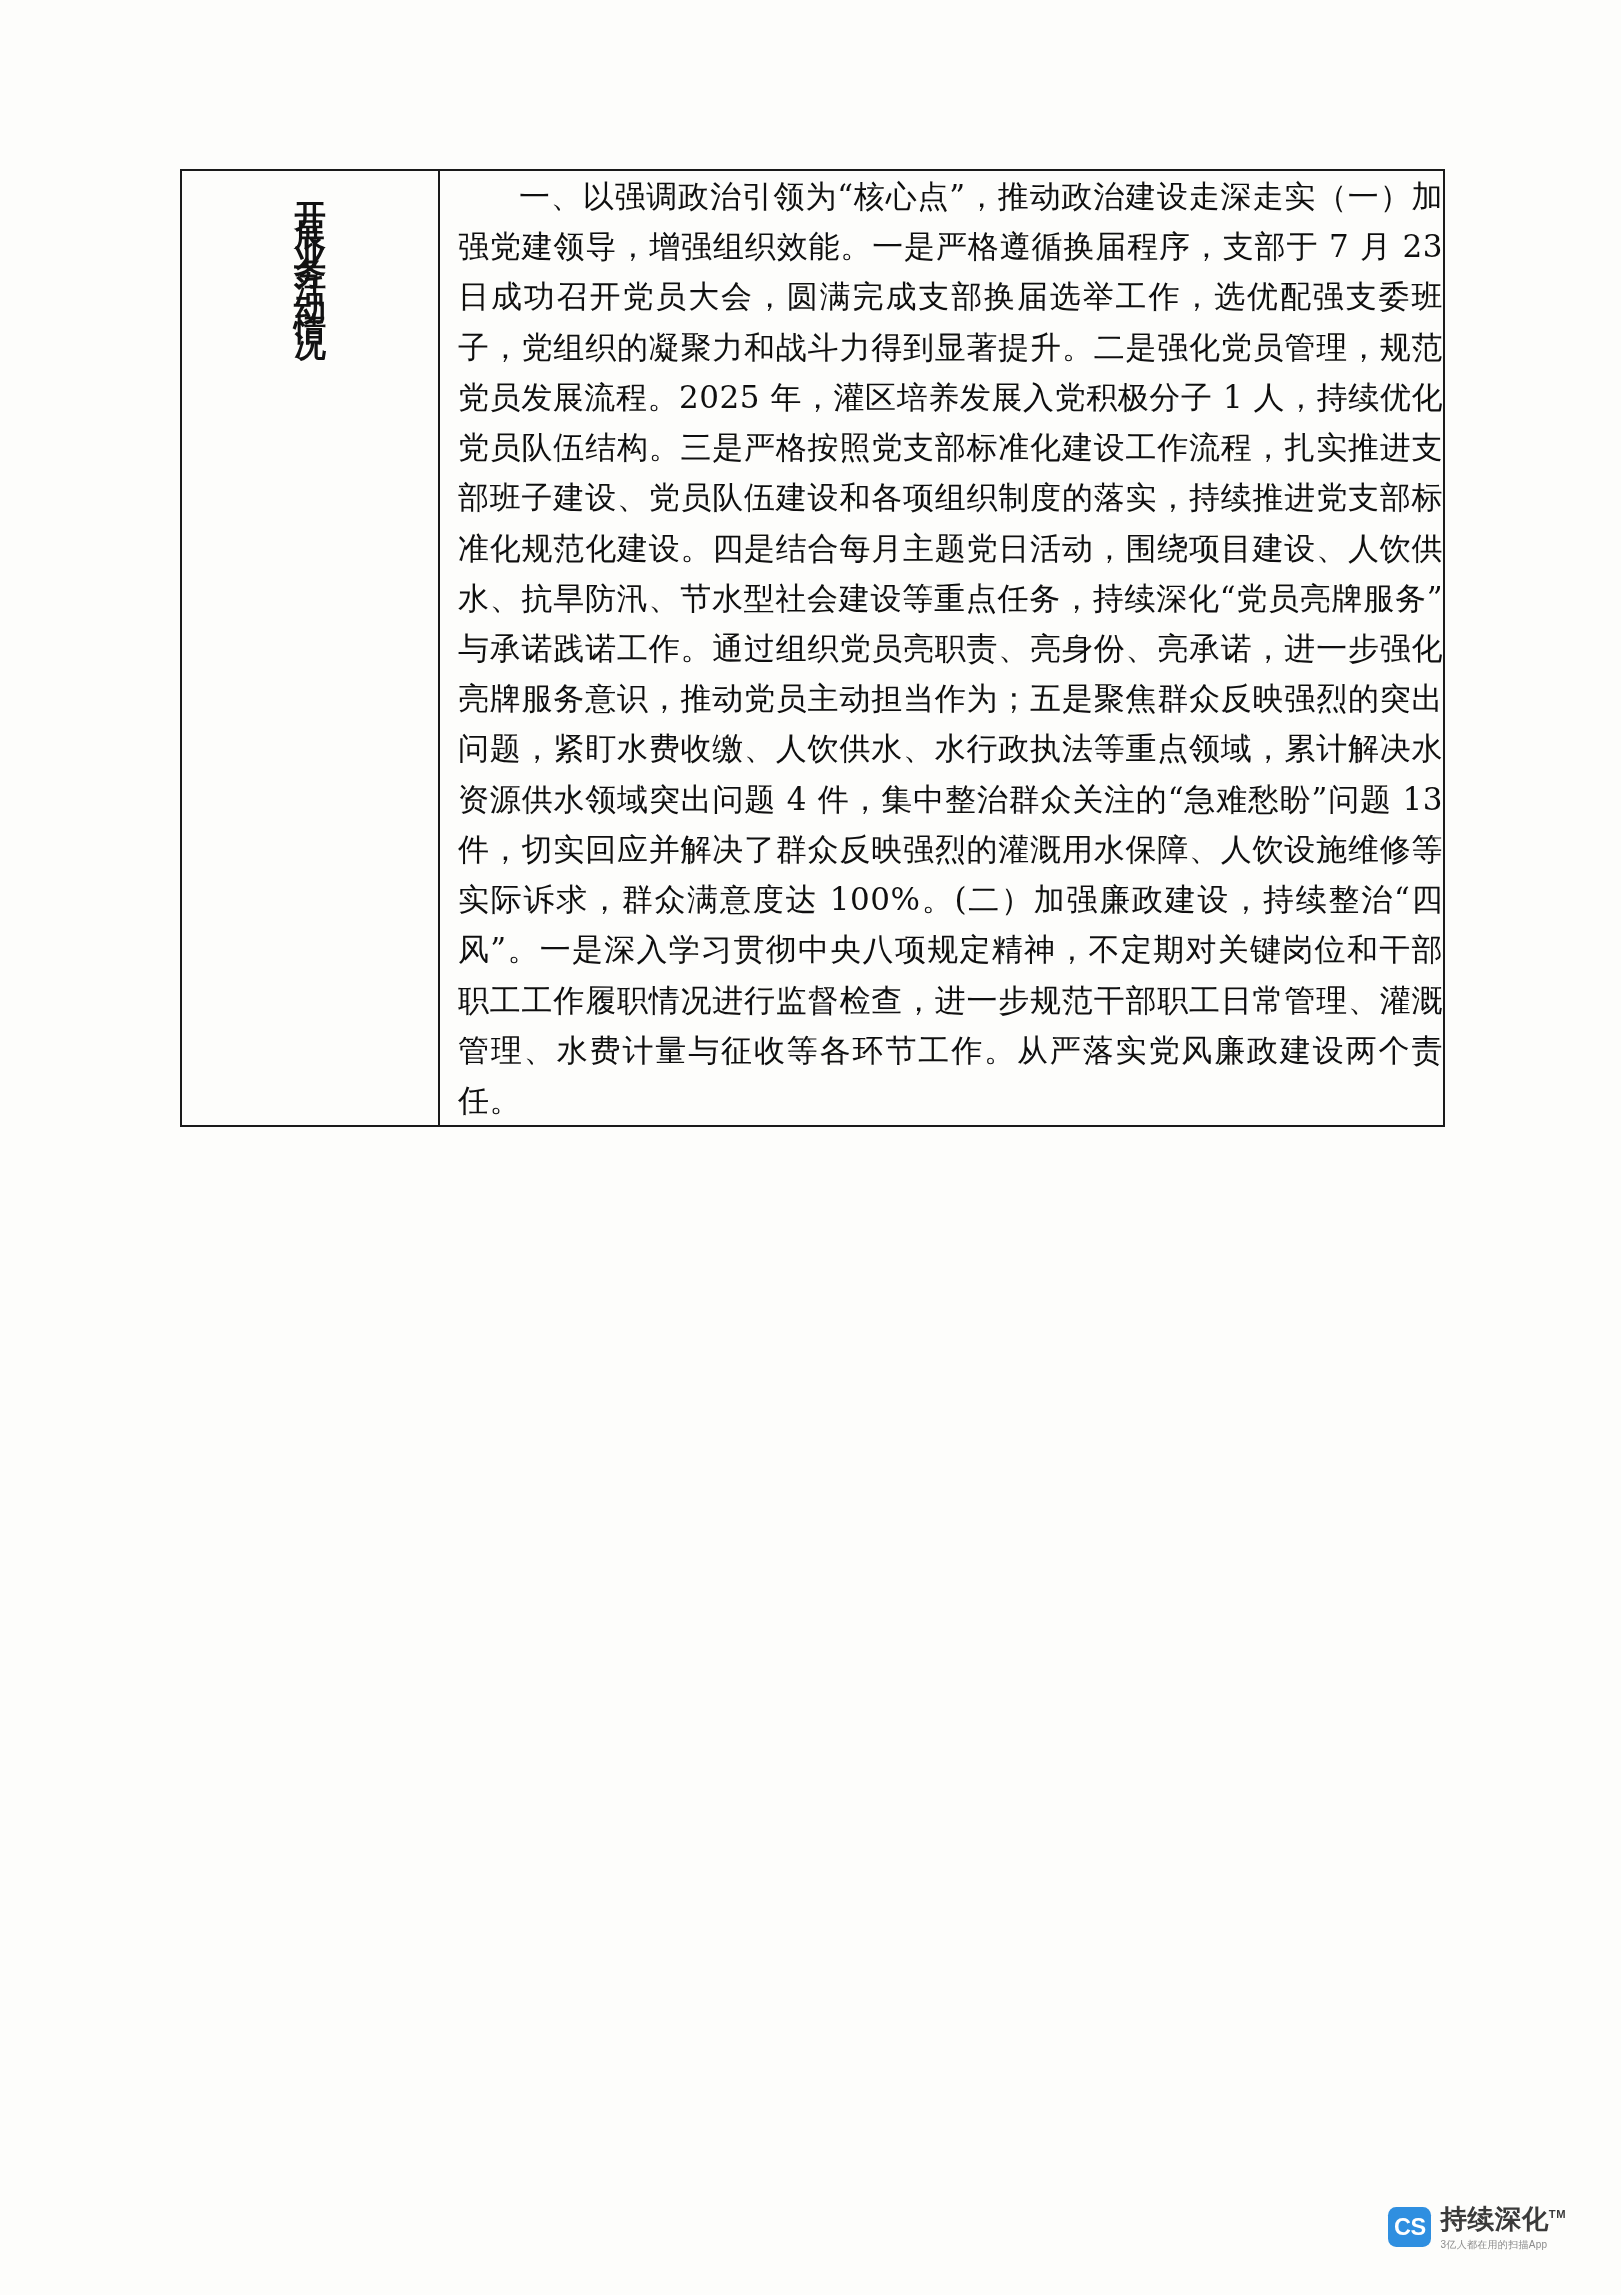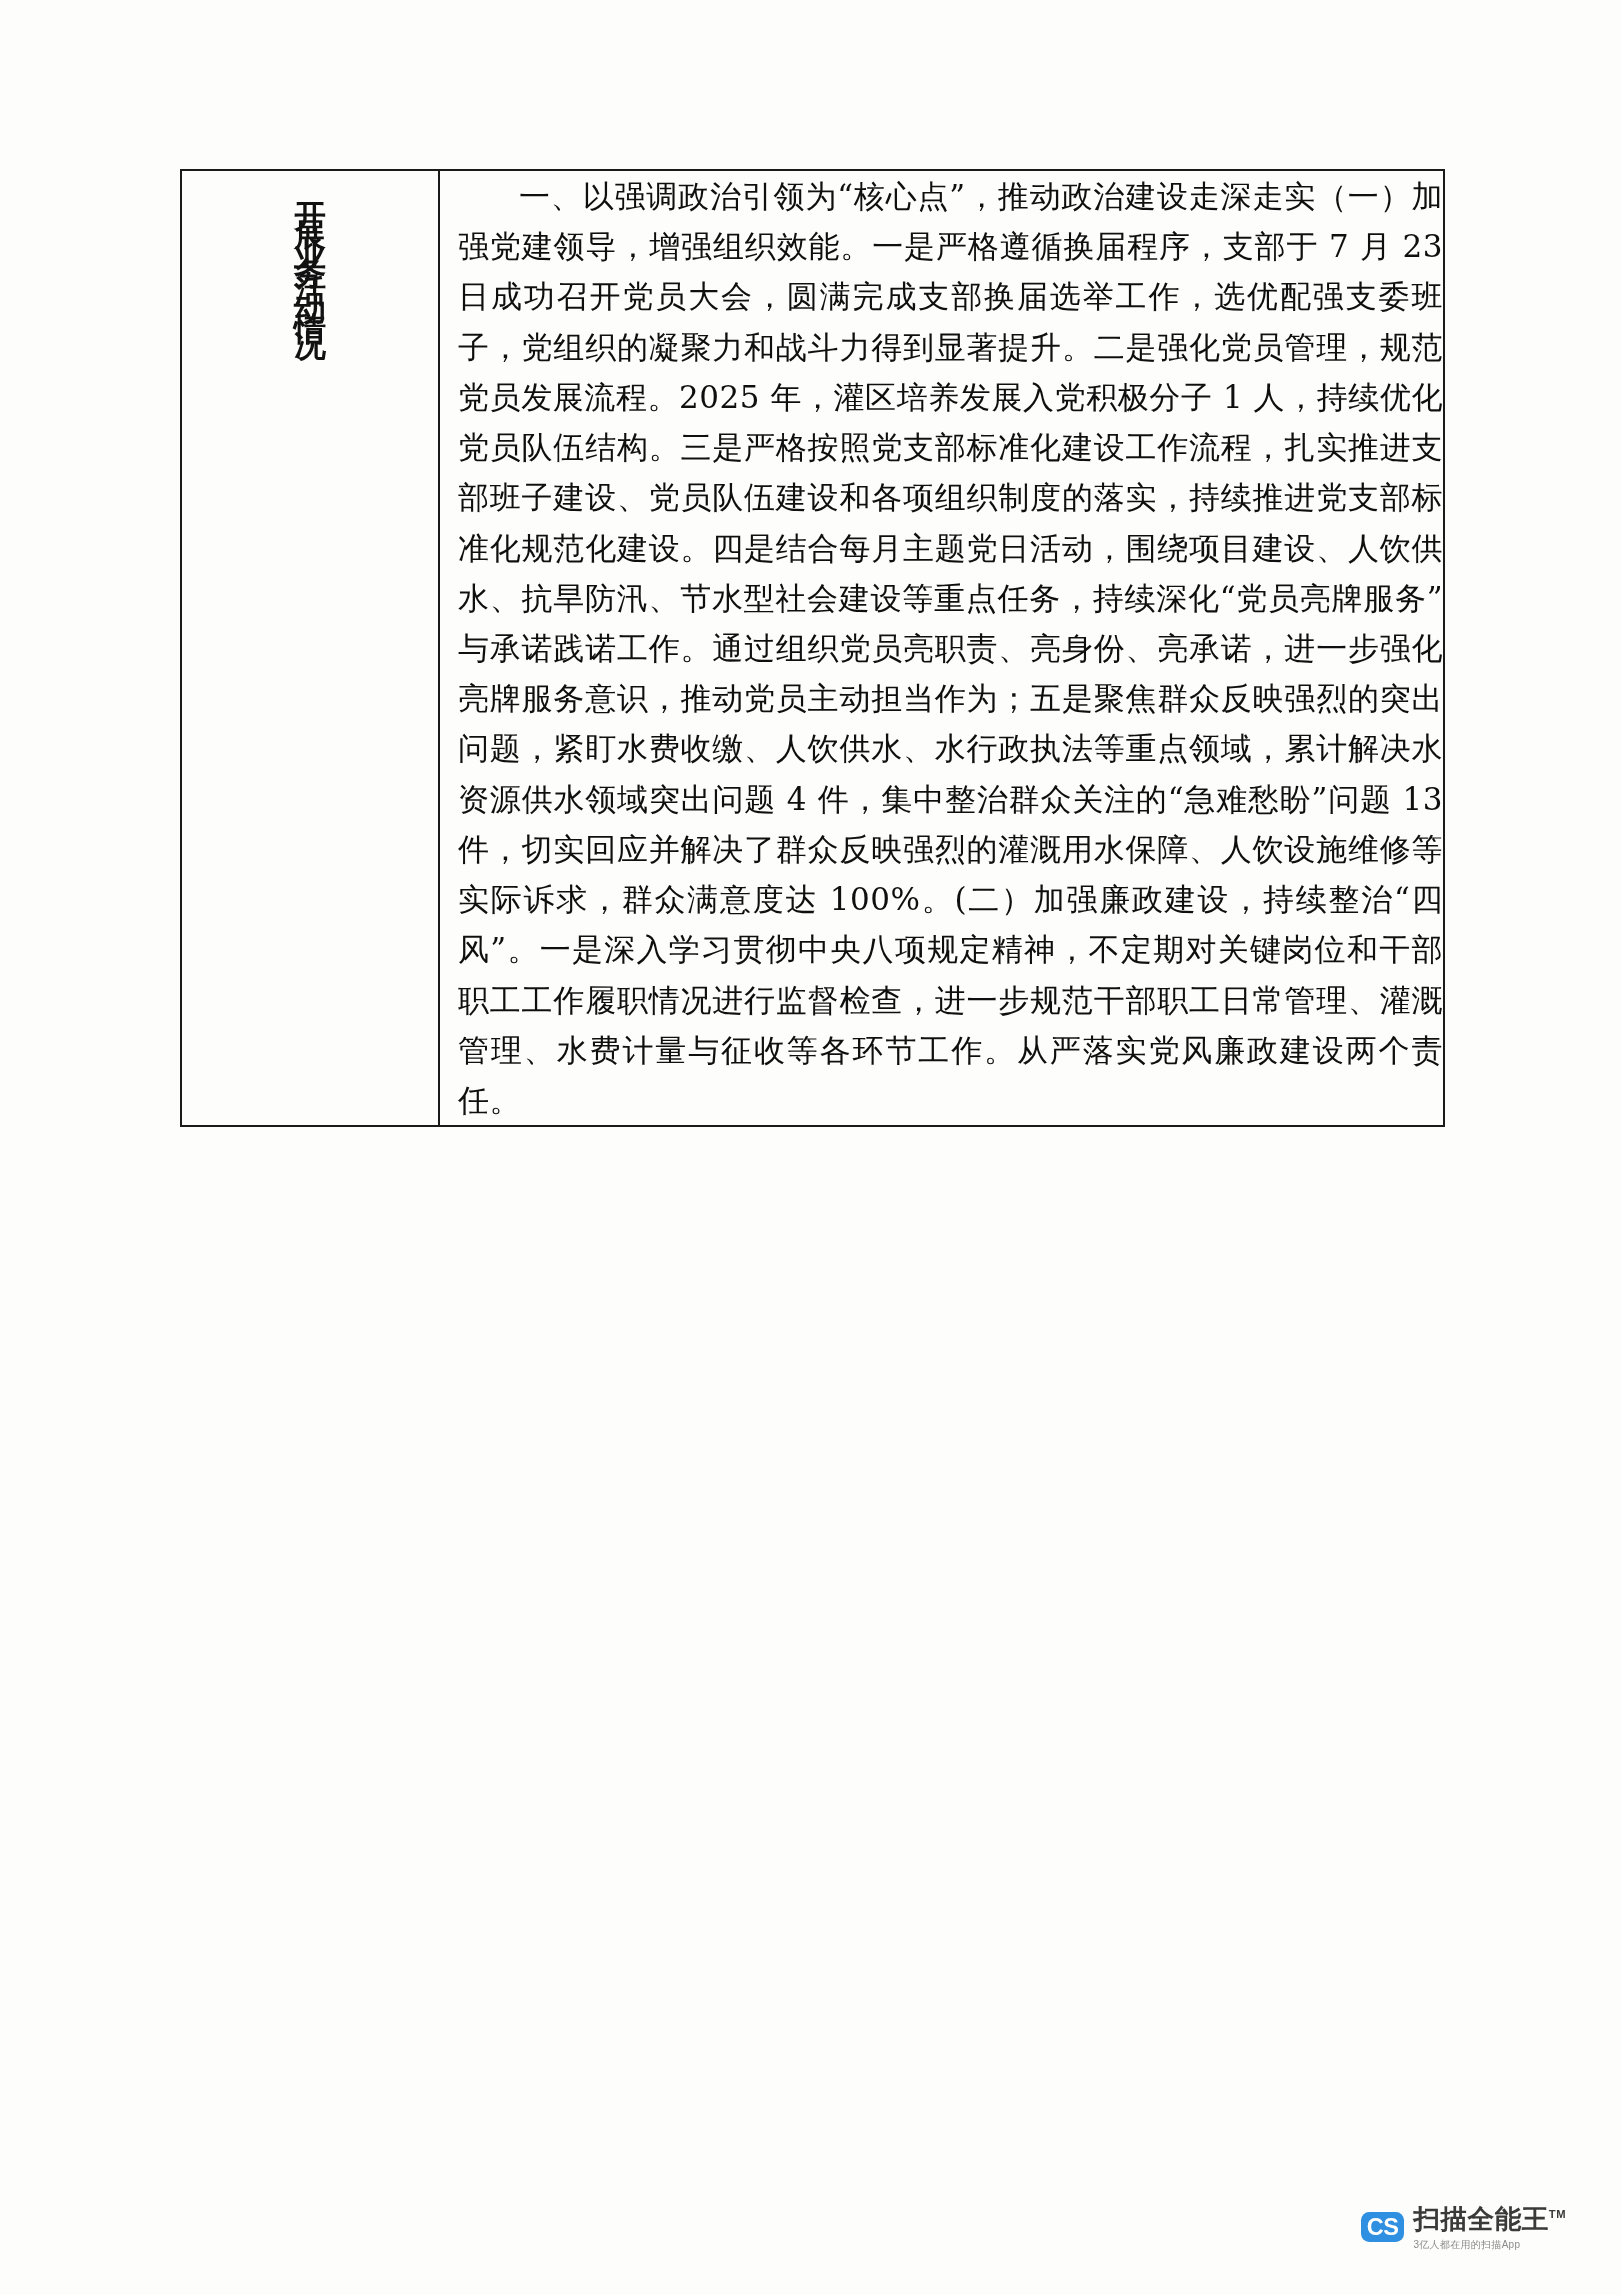--- a/index.html
+++ b/index.html
@@ -76,21 +76,21 @@
   .scan-mark {
     position: absolute;
     right: 56px;
     bottom: 44px;
     display: flex;
     align-items: center;
     gap: 9.2px;
   }
   .scan-logo {
     width: 43px;
-    height: 30px;
+    height: 40px;
     border-radius: 8.2px;
     background: #2f8fe0;
     color: #ffffff;
     font-family: "Liberation Sans", sans-serif;
     font-weight: 700;
     font-size: 23.5px;
     display: flex;
     align-items: center;
     justify-content: center;
     letter-spacing: -0.5px;
@@ -136,20 +136,20 @@
           <div class="body-text">一、以强调政治引领为“核心点”，推动政治建设走深走实（一）加强党建领导，增强组织效能。一是严格遵循换届程序，支部于 7 月 23 日成功召开党员大会，圆满完成支部换届选举工作，选优配强支委班子，党组织的凝聚力和战斗力得到显著提升。二是强化党员管理，规范党员发展流程。2025 年，灌区培养发展入党积极分子 1 人，持续优化党员队伍结构。三是严格按照党支部标准化建设工作流程，扎实推进支部班子建设、党员队伍建设和各项组织制度的落实，持续推进党支部标准化规范化建设。四是结合每月主题党日活动，围绕项目建设、人饮供水、抗旱防汛、节水型社会建设等重点任务，持续深化“党员亮牌服务”与承诺践诺工作。通过组织党员亮职责、亮身份、亮承诺，进一步强化亮牌服务意识，推动党员主动担当作为；五是聚焦群众反映强烈的突出问题，紧盯水费收缴、人饮供水、水行政执法等重点领域，累计解决水资源供水领域突出问题 4 件，集中整治群众关注的“急难愁盼”问题 13 件，切实回应并解决了群众反映强烈的灌溉用水保障、人饮设施维修等实际诉求，群众满意度达 100%。(二）加强廉政建设，持续整治“四风”。一是深入学习贯彻中央八项规定精神，不定期对关键岗位和干部职工工作履职情况进行监督检查，进一步规范干部职工日常管理、灌溉管理、水费计量与征收等各环节工作。从严落实党风廉政建设两个责任。</div>
         </td>
       </tr>
     </tbody>
   </table>
 
   <div class="scan-mark">
     <div class="scan-logo">CS</div>
     <div class="scan-texts">
       <div class="scan-title">
-        <span>扫描全能王</span><span class="tm">TM</span>
+        <span>持续深化</span><span class="tm">TM</span>
       </div>
       <div class="scan-sub">3亿人都在用的扫描App</div>
     </div>
   </div>
 
 </div>
 
 
 </body></html>

